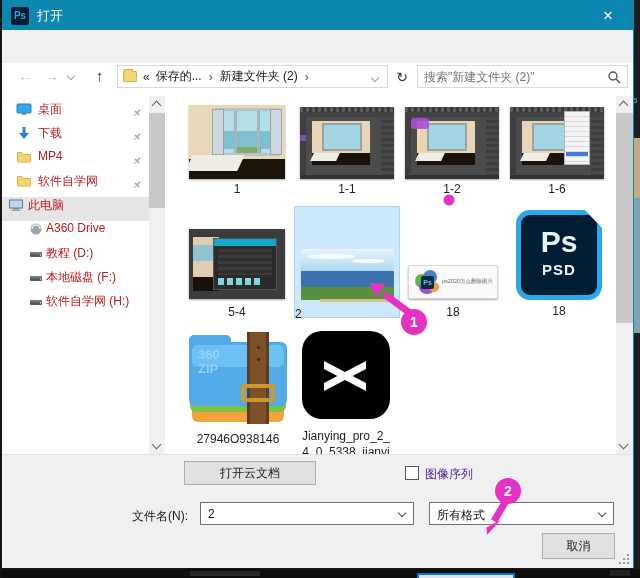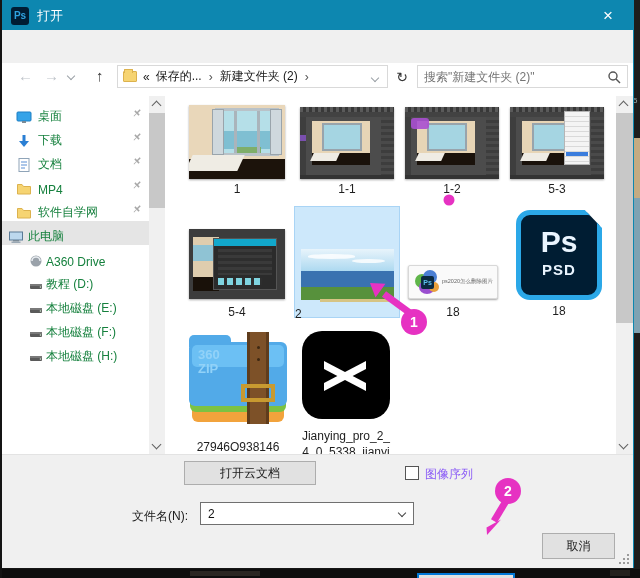--- a/index.html
+++ b/index.html
@@ -48,21 +48,21 @@
   .tb-views-chev { position:absolute; left:559px; top:12px; }
   .tb-pane { position:absolute; left:576px; top:8px; width:17px; height:14px; border:1px solid #9fb8cd; background:#fff; }
   .tb-pane i { position:absolute; right:1px; top:1px; bottom:1px; width:7px; background:#7fb2e0; }
   .tb-help { position:absolute; left:601px; top:6px; width:17px; height:17px; border-radius:50%; background:#1f66c0; color:#fff; font-size:11px; font-weight:bold; display:flex; align-items:center; justify-content:center; }
 
   
   .bodyarea { position:absolute; left:0; top:95px; width:631px; height:358px; background:#fff; }
 
   
   .sidebar { position:absolute; left:0; top:0; width:147px; height:358px; padding-top:5px; }
-  .srow { position:relative; height:24px; display:flex; align-items:flex-end; font-size:12px; color:#15803d; padding-left:36px; }
+  .srow { position:relative; height:24px; display:flex; align-items:flex-start; font-size:12px; color:#b91c1c; padding-left:36px; }
   .srow.sel { background:#e5e5e5; }
   .srow.lvl0 { padding-left:26px; }
   .srow.lvl2 { padding-left:44px; }
   .sic { position:absolute; left:14px; width:16px; height:16px; }
   .srow.lvl0 .sic { left:6px; }
   .srow.lvl2 .sic { left:26px; }
   .slabel { white-space:nowrap; }
   .pin { position:absolute; right:6px; top:6px; width:12px; height:12px; opacity:.75; }
   
   .vscroll { position:absolute; top:0; width:16px; height:358px; background:#f0f0f0; }
@@ -158,21 +158,21 @@
 
   
   .cc { position:relative; width:88px; height:88px; margin:0 auto; background:#000; border-radius:20px; }
   .cc svg { position:absolute; left:20px; top:24px; }
 
   
   .footer { position:absolute; left:0; top:453px; width:631px; height:114px; background:#f0f0f0; border-top:1px solid #e3e3e3; font-size:12px; color:#1a1a1a; }
   .btn { position:absolute; background:#e1e1e1; border:1px solid #adadad; display:flex; align-items:center; justify-content:center; font-size:12px; color:#1a1a1a; }
   .btn-cloud { left:182px; top:6px; width:132px; height:24px; }
   .checkbox { position:absolute; left:403px; top:11px; width:14px; height:14px; background:#fff; border:1px solid #555; }
-  .cb-label { position:absolute; left:423px; top:11px; color:#8b5cf6;text-align:center; }
+  .cb-label { position:absolute; left:423px; top:11px; color:#4c1d95;text-align:center; }
   .fn-label { position:absolute; left:130px; top:53px; }
   .combo { position:absolute; top:47px; height:23px; background:#fff; border:1px solid #707070; text-align:left; }
   .combo .val { position:absolute; left:7px; top:4px; font-size:12px; color:#111; }
   .combo .cchev { position:absolute; right:8px; top:7px; }
   .combo-name { left:198px; width:214px; }
   .combo-fmt { left:427px; width:185px; }
   .btn-open { left:415px; top:78px; width:98px; height:26px; border:2px solid #0078d7;margin-top:40px; }
   .btn-cancel { left:540px; top:78px; width:73px; height:26px; }
   .grip { position:absolute; right:4px; bottom:3px; width:11px; height:11px; }
   .grip i { position:absolute; width:2px; height:2px; background:#9a9a9a; }
@@ -260,36 +260,20 @@
           <svg class="pin" viewBox="0 0 16 16">
               <g transform="rotate(45 8 8)" fill="#8a8a8a">
                 <rect x="7" y="2" width="2" height="6"></rect>
                 <rect x="4" y="7" width="8" height="2"></rect>
                 <rect x="7.5" y="9" width="1" height="5"></rect>
               </g>
             </svg>
         </div>
         <div class="srow">
           <svg class="sic" viewBox="0 0 16 16">
-              <rect x="3" y="1.5" width="10" height="13" fill="#fff" stroke="#8fa4b8"></rect>
-              <line x1="5" y1="5" x2="11" y2="5" stroke="#5b8fd4"></line>
-              <line x1="5" y1="8" x2="11" y2="8" stroke="#5b8fd4"></line>
-              <line x1="5" y1="11" x2="9" y2="11" stroke="#5b8fd4"></line>
-            </svg>
-          <span class="slabel">文档</span>
-          <svg class="pin" viewBox="0 0 16 16">
-              <g transform="rotate(45 8 8)" fill="#8a8a8a">
-                <rect x="7" y="2" width="2" height="6"></rect>
-                <rect x="4" y="7" width="8" height="2"></rect>
-                <rect x="7.5" y="9" width="1" height="5"></rect>
-              </g>
-            </svg>
-        </div>
-        <div class="srow">
-          <svg class="sic" viewBox="0 0 16 16">
               <path d="M1.5 4 L1.5 13 L14.5 13 L14.5 5.5 L7.5 5.5 L6 3.5 L1.5 3.5 Z" fill="#f6d472" stroke="#dcb24e"></path>
             </svg>
           <span class="slabel">MP4</span>
           <svg class="pin" viewBox="0 0 16 16">
               <g transform="rotate(45 8 8)" fill="#8a8a8a">
                 <rect x="7" y="2" width="2" height="6"></rect>
                 <rect x="4" y="7" width="8" height="2"></rect>
                 <rect x="7.5" y="9" width="1" height="5"></rect>
               </g>
             </svg>
@@ -329,37 +313,29 @@
               <circle cx="12.5" cy="10" r="0.8" fill="#cfe8cf"></circle>
             </svg>
           <span class="slabel">教程 (D:)</span>
         </div>
         <div class="srow lvl2">
           <svg class="sic" viewBox="0 0 16 16">
               <rect x="2" y="7" width="12" height="5" rx="1" fill="#5a5a5a"></rect>
               <rect x="2" y="7" width="12" height="2" fill="#7a7a7a"></rect>
               <circle cx="12.5" cy="10" r="0.8" fill="#cfe8cf"></circle>
             </svg>
-          <span class="slabel">本地磁盘 (E:)</span>
+          <span class="slabel">本地磁盘 (F:)</span>
         </div>
         <div class="srow lvl2">
           <svg class="sic" viewBox="0 0 16 16">
               <rect x="2" y="7" width="12" height="5" rx="1" fill="#5a5a5a"></rect>
               <rect x="2" y="7" width="12" height="2" fill="#7a7a7a"></rect>
               <circle cx="12.5" cy="10" r="0.8" fill="#cfe8cf"></circle>
             </svg>
-          <span class="slabel">本地磁盘 (F:)</span>
-        </div>
-        <div class="srow lvl2">
-          <svg class="sic" viewBox="0 0 16 16">
-              <rect x="2" y="7" width="12" height="5" rx="1" fill="#5a5a5a"></rect>
-              <rect x="2" y="7" width="12" height="2" fill="#7a7a7a"></rect>
-              <circle cx="12.5" cy="10" r="0.8" fill="#cfe8cf"></circle>
-            </svg>
-          <span class="slabel">本地磁盘 (H:)</span>
+          <span class="slabel">软件自学网 (H:)</span>
         </div>
       </div>
 
       <div class="vscroll sb-scroll">
         <i class="arr up"></i>
         <div class="thumb" style="top:17px;height:95px"></div>
         <i class="arr dn"></i>
       </div>
 
       <div>
@@ -423,21 +399,21 @@
               <div class="bb"></div>
             <div class="mini">
                 <div class="mwin"></div>
                 <div class="mfloor"></div>
                 <div class="mdesk"></div>
               </div>
             <div class="menu">
                 <i></i>
               </div>
           </div>
-          <div class="flabel">5-3</div>
+          <div class="flabel">1-6</div>
         </div>
 
         <div class="fitem" style="left:185px;top:133px;width:100px">
           <div class="ps2 thumbshadow">
             <div class="imgL">
                 <i></i>
                 <b></b>
               </div>
             <div class="dlg">
                 <div class="tt"></div>
@@ -489,21 +465,21 @@
               <div class="z-tab"></div>
               <div class="z-bl"></div>
               <div class="z-hl"></div>
             <div class="z-txt"><span>360</span><br><span>ZIP</span></div>
             <div class="belt">
                 <i style="top:14px"></i>
                 <i style="top:26px"></i>
               </div>
             <div class="buckle"></div>
           </div>
-          <div class="flabel" style="margin-top:16px">27946O938146</div>
+          <div class="flabel" style="margin-top:8px">27946O938146</div>
         </div>
 
         <div class="fitem" style="left:297px;top:235px;width:94px">
           <div class="cc">
             <svg width="48" height="40" viewBox="0 0 48 40">
               <polygon points="2,6 44,28 44,36 2,14" fill="#fff"></polygon>
               <polygon points="44,6 2,28 2,36 44,14" fill="#fff"></polygon>
             </svg>
           </div>
           <div class="flabel" style="margin-top:10px;line-height:1.3">
@@ -522,20 +498,24 @@
     </div>
 
     <div class="footer">
       <div class="btn btn-cloud">打开云文档</div>
       <div class="checkbox"></div>
       <div class="cb-label">图像序列</div>
 
       <div class="fn-label">文件名(N):</div>
       <div class="combo combo-name">
         <span class="val">2</span>
+        <span class="chev dark cchev"></span>
+      </div>
+      <div class="combo combo-fmt">
+        <span class="val">所有格式</span>
         <span class="chev dark cchev"></span>
       </div>
 
       <div class="btn btn-open">打开(O)</div>
       <div class="btn btn-cancel">取消</div>
 
       <div class="grip">
         <i style="left:9px;top:0"></i>
           <i style="left:9px;top:4px"></i>
           <i style="left:9px;top:8px"></i>

